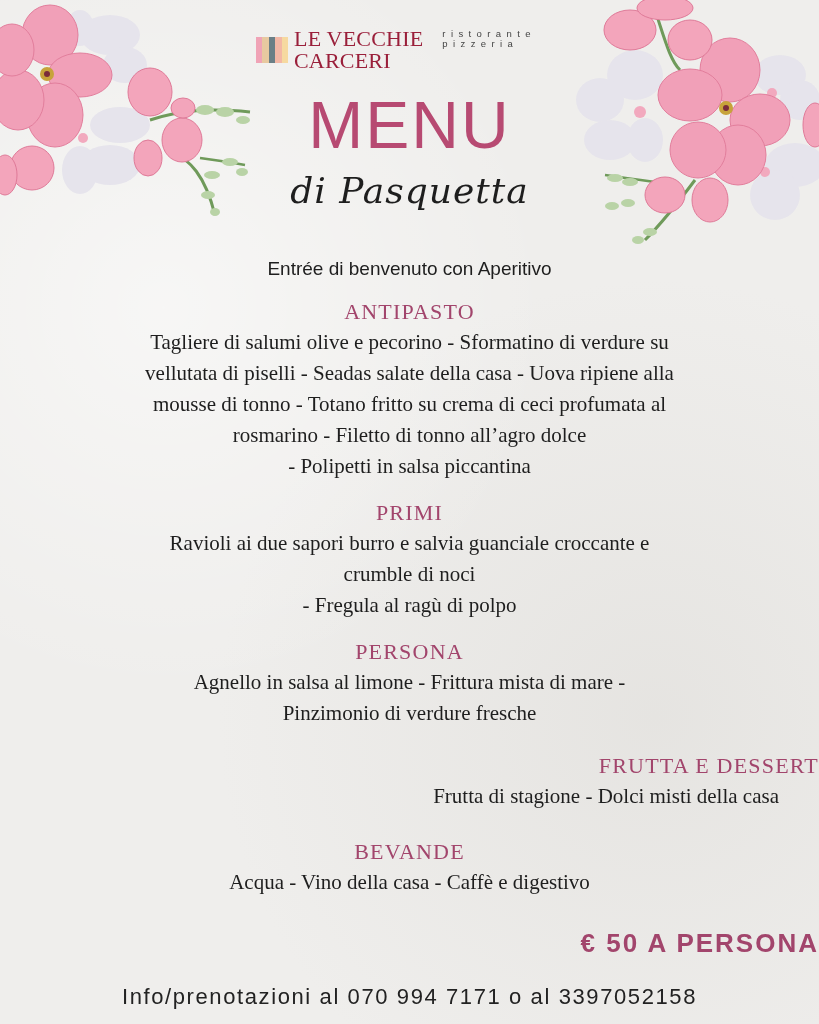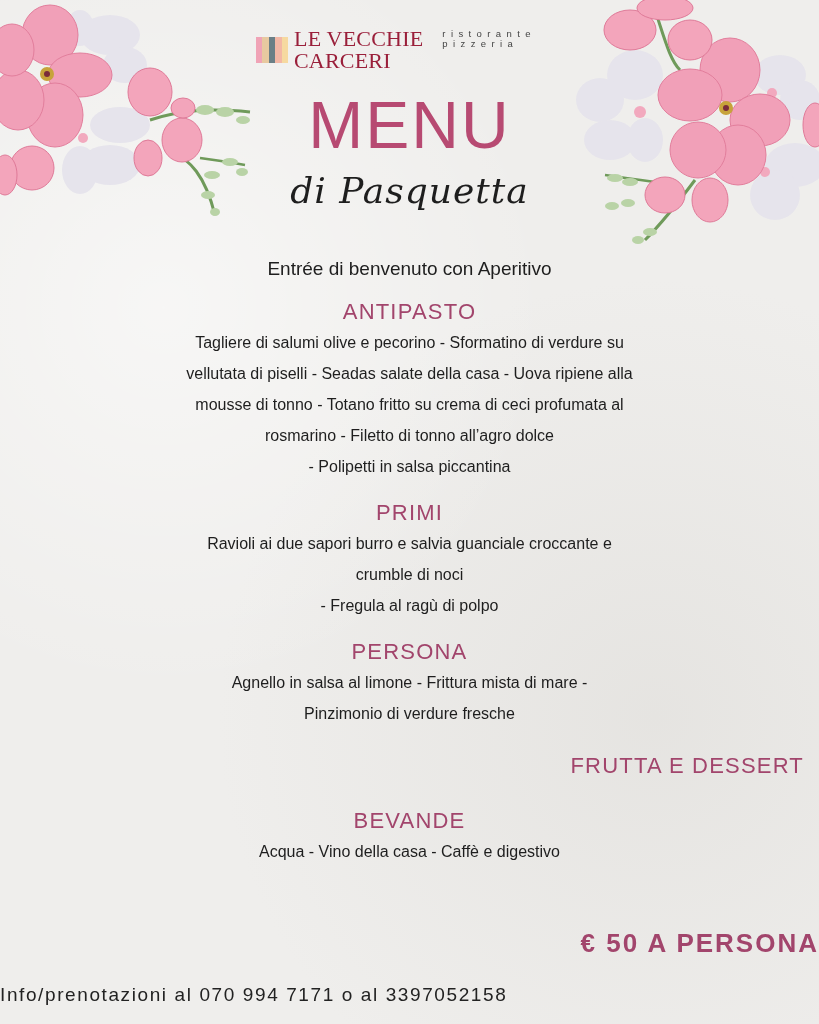--- a/index.html
+++ b/index.html
@@ -29,33 +29,33 @@
   .logo-sub { font-family: "Liberation Sans", sans-serif; font-size: 9.5px; letter-spacing: 5.4px; color: #444; margin-top: 1px; }
 
   
   .title { position: absolute; left: 0; right: 0; top: 92px; text-align: center;
     font-family: Liberation Sans, sans-serif; font-size: 66px; color: #b74a72; letter-spacing: 2px; line-height: 1; }
   .subtitle { position: absolute; left: 0; right: 0; top: 170px; text-align: center;
     font-family: "DejaVu Serif", serif; font-style: italic; font-size: 36px; color: #1e1e1e; font-weight: 300; letter-spacing: 1px; }
 
   .content { position: absolute; left: 0; right: 0; top: 252px; text-align: center; }
   .intro { font-size: 19px; color: #1e1e1e; margin: 0; height: 34px; line-height: 34px; }
-  .section { margin: 15px; }
+  .section { margin: 0; font-family: Liberation Serif, serif; }
   .section h2 { margin: 0; font-weight: normal; font-size: 22px; color: #a2456c; letter-spacing: 1.2px; line-height: 30px; }
-  .section p { margin: 0; font-size: 16px; line-height: 31px; color: #1e1e1e; padding: 0 40px; }
+  .section p { margin: 0; font-size: 21px; line-height: 31px; color: #1e1e1e; padding: 0 40px; }
   .sec-antipasto { margin-top: 11px; }
   .sec-primi { margin-top: 16px; }
   .sec-secondi { margin-top: 16px; }
   .sec-frutta { margin-top: 22px; text-align: right; }
   .sec-bevande { margin-top: 25px; }
 
   .price { position: absolute; left: 0; right: 0; top: 928px; text-align: right;
     font-size: 26px; font-weight: bold; color: #a2456c; letter-spacing: 2px; }
-  .contact { position: absolute; left: 0; right: 0; top: 984px; text-align: left;
-    font-size: 19px; letter-spacing: 1.6px; color: #222; }
+  .contact { position: absolute; left: 0; right: 0; top: 984px; text-align: center;
+    font-size: 22px; letter-spacing: 1.6px; color: #222; }
 </style>
 </head>
 <body>
 
 <div class="page">
 
   <div class="flower-cluster flower-left">
     <svg viewBox="0 0 260 230">
 
       <path d="M150 120 C180 110 210 108 250 112" stroke="#6f9a5a" stroke-width="3" fill="none"></path>
@@ -190,20 +190,21 @@
     </div>
 
     <div class="section sec-secondi">
       <h2>PERSONA</h2>
       <p>Agnello in salsa al limone - Frittura mista di mare -</p>
       <p>Pinzimonio di verdure fresche</p>
     </div>
 
     <div class="section sec-frutta">
       <h2>FRUTTA E DESSERT</h2>
+      <p>Frutta di stagione - Dolci misti della casa</p>
     </div>
 
     <div class="section sec-bevande">
       <h2>BEVANDE</h2>
       <p>Acqua - Vino della casa - Caffè e digestivo</p>
     </div>
   </div>
 
   <div class="price">€ 50 A PERSONA</div>
   <div class="contact">Info/prenotazioni al 070 994 7171 o al 3397052158</div>

